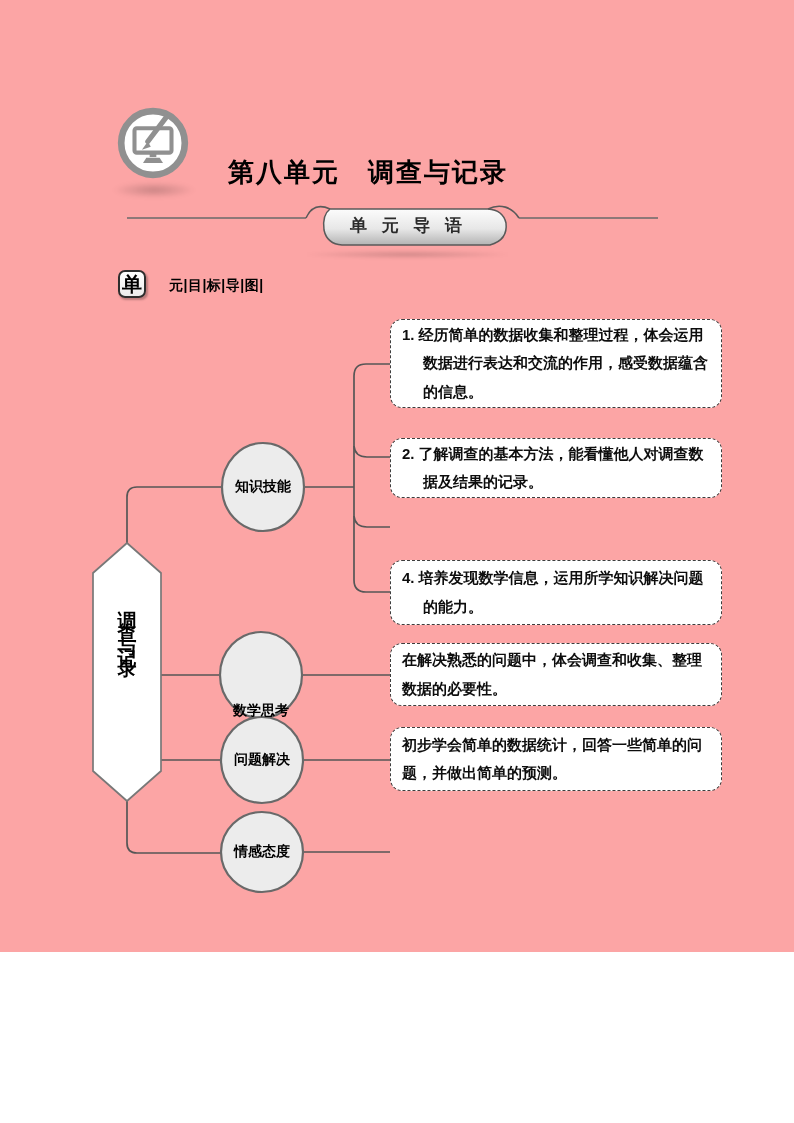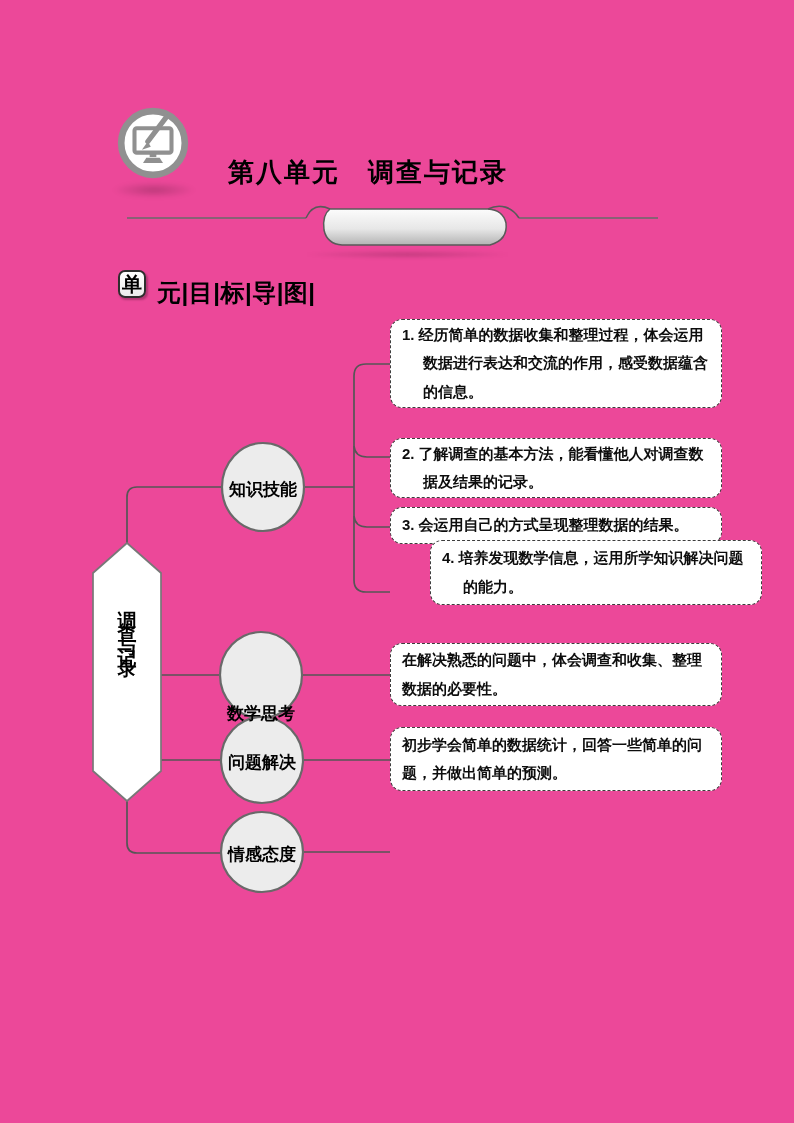--- a/index.html
+++ b/index.html
@@ -1,17 +1,17 @@
 <!DOCTYPE html>
 <html><head>
 <meta charset="utf-8">
 <style>
   html,body{margin:0;padding:0;background:#fff;}
   .page{
-    position:relative;width:794px;height:1123px;margin:0 auto;background:#ec4899;
+    position:relative;width:794px;height:952px;margin:0 auto;background:#fca5a5;
     font-family:"Liberation Sans","DejaVu Sans",sans-serif;color:#000;overflow:hidden;
   }
   
   .icon-wrap{position:absolute;left:116px;top:106px;width:74px;height:74px;}
   .icon-shadow{position:absolute;left:112px;top:182px;width:84px;height:16px;
     background:radial-gradient(ellipse at center,rgba(0,0,0,.20) 0%,rgba(0,0,0,0) 70%);
     filter:blur(2px);}
   .unit-title{position:absolute;left:228px;top:138px;font-size:26px;font-weight:600;
     letter-spacing:2px;white-space:nowrap;}
   
@@ -19,40 +19,40 @@
   .banner-text{position:absolute;left:330px;top:212px;width:152px;height:28px;line-height:28px;
     text-align:center;font-size:17px;font-weight:600;letter-spacing:5px;text-indent:5px;color:#2a2a2a;z-index:2;}
   .banner-shadow{position:absolute;left:305px;top:250px;width:205px;height:9px;
     background:radial-gradient(ellipse at center,rgba(0,0,0,.16) 0%,rgba(0,0,0,0) 72%);
     filter:blur(1.5px);}
   
   .badge{position:absolute;left:118px;top:270px;width:28px;height:28px;box-sizing:border-box;
     border:2px solid #2e2e2e;border-radius:7px;background:linear-gradient(#ffffff,#ececec);
     display:flex;align-items:center;justify-content:center;font-size:20px;font-weight:700;
     box-shadow:1.5px 2px 2px rgba(0,0,0,.25);}
-  .section-rest{position:absolute;left:157px;top:277px;font-size:24px;font-weight:700;
+  .section-rest{position:absolute;left:169px;top:277px;font-size:14px;font-weight:700;
     letter-spacing:.5px;white-space:nowrap;}
   
   .diagram-svg{position:absolute;left:0;top:300px;}
   .hex-label{position:absolute;left:115px;top:596px;width:24px;height:164px;
     writing-mode:vertical-rl;text-orientation:upright;font-size:19px;font-weight:700;
     letter-spacing:12px;line-height:24px;text-align:left;}
-  .node-label{position:absolute;width:92px;text-align:center;font-size:17px;font-weight:700;
+  .node-label{position:absolute;width:92px;text-align:center;font-size:14px;font-weight:700;
     white-space:nowrap;}
   .n1{left:217px;top:478px;}
   .n2{left:215px;top:702px;text-align:center;}
   .n3{left:216px;top:751px;}
   .n4{left:216px;top:843px;}
   .goal-box{position:absolute;left:390px;width:332px;box-sizing:border-box;background:#fff;
     border:1.6px dashed #3d3d3d;border-radius:12px;display:flex;align-items:center;
     padding:0 6px 0 11px;font-size:15px;line-height:28.5px;font-weight:600;color:#0d0d0d;}
   .b1{top:319px;height:89px;}
   .b2{top:432px;height:60px;margin-top:6px;}
   .b3{top:507px;height:37px;}
-  .b4{top:540px;height:65px;margin-left:40px;}
+  .b4{top:560px;height:65px;}
   .b5{top:643px;height:63px;}
   .b6{top:727px;height:64px;}
   .b7{top:809px;height:89px;}
   .gi{padding-left:21px;text-indent:-21px;}
   .gi .num{margin-right:4px;}
   .gp{padding-left:0;text-indent:0;}
 </style>
 </head>
 <body>
 
@@ -79,20 +79,21 @@
         <stop offset="55%" stop-color="#e7e7e7"></stop>
         <stop offset="100%" stop-color="#b3b3b3"></stop>
       </linearGradient>
     </defs>
     <line x1="127" y1="28" x2="306" y2="28" stroke="#6a6a6a" stroke-width="1.6"></line>
     <line x1="519" y1="28" x2="658" y2="28" stroke="#6a6a6a" stroke-width="1.6"></line>
     <path d="M330 19 L488 19 Q503 20 506 33 Q508 50 490 55 L342 55 Q327 54 324 40 Q322 25 330 19 Z" fill="url(#g1)" stroke="#5a5a5a" stroke-width="1.5"></path>
     <path d="M306 28 C311 17 319 14 330 19" fill="none" stroke="#5a5a5a" stroke-width="1.6"></path>
     <path d="M488 19 C500 13 512 17 519 28" fill="none" stroke="#5a5a5a" stroke-width="1.6"></path>
   </svg>
+  <div class="banner-text">单 元 导 语</div>
   <div class="banner-shadow"></div>
 
   <div class="badge">单</div>
   <div class="section-rest">元|目|标|导|图|</div>
 
   <svg class="diagram-svg" width="794" height="620" viewBox="0 0 794 620">
     <g fill="none" stroke="#565656" stroke-width="1.7">
       <path d="M127 243 V197 Q127 187 137 187 H222"></path>
       <path d="M304 187 H354"></path>
       <path d="M390 64 H366 Q354 64 354 76 V280 Q354 292 366 292 H390"></path>
@@ -118,23 +119,20 @@
   <div class="node-label n2">数学思考</div>
   <div class="node-label n3">问题解决</div>
   <div class="node-label n4">情感态度</div>
 
   <div class="goal-box b1">
     <div class="gi"><span class="num">1.</span><span>经历简单的数据收集和整理过程，体会运用数据进行表达和交流的作用，感受数据蕴含的信息。</span></div>
   </div>
   <div class="goal-box b2">
     <div class="gi"><span class="num">2.</span><span>了解调查的基本方法，能看懂他人对调查数据及结果的记录。</span></div>
   </div>
-  <div class="goal-box b3">
-    <div class="gi"><span class="num">3.</span><span>会运用自己的方式呈现整理数据的结果。</span></div>
-  </div>
   <div class="goal-box b4">
     <div class="gi"><span class="num">4.</span><span>培养发现数学信息，运用所学知识解决问题的能力。</span></div>
   </div>
   <div class="goal-box b6">
     <div class="gp"><span>初步学会简单的数据统计，回答一些简单的问题，并做出简单的预测。</span></div>
   </div>
   <div class="goal-box b5">
     <div class="gp"><span>在解决熟悉的问题中，体会调查和收集、整理数据的必要性。</span></div>
   </div>
 

